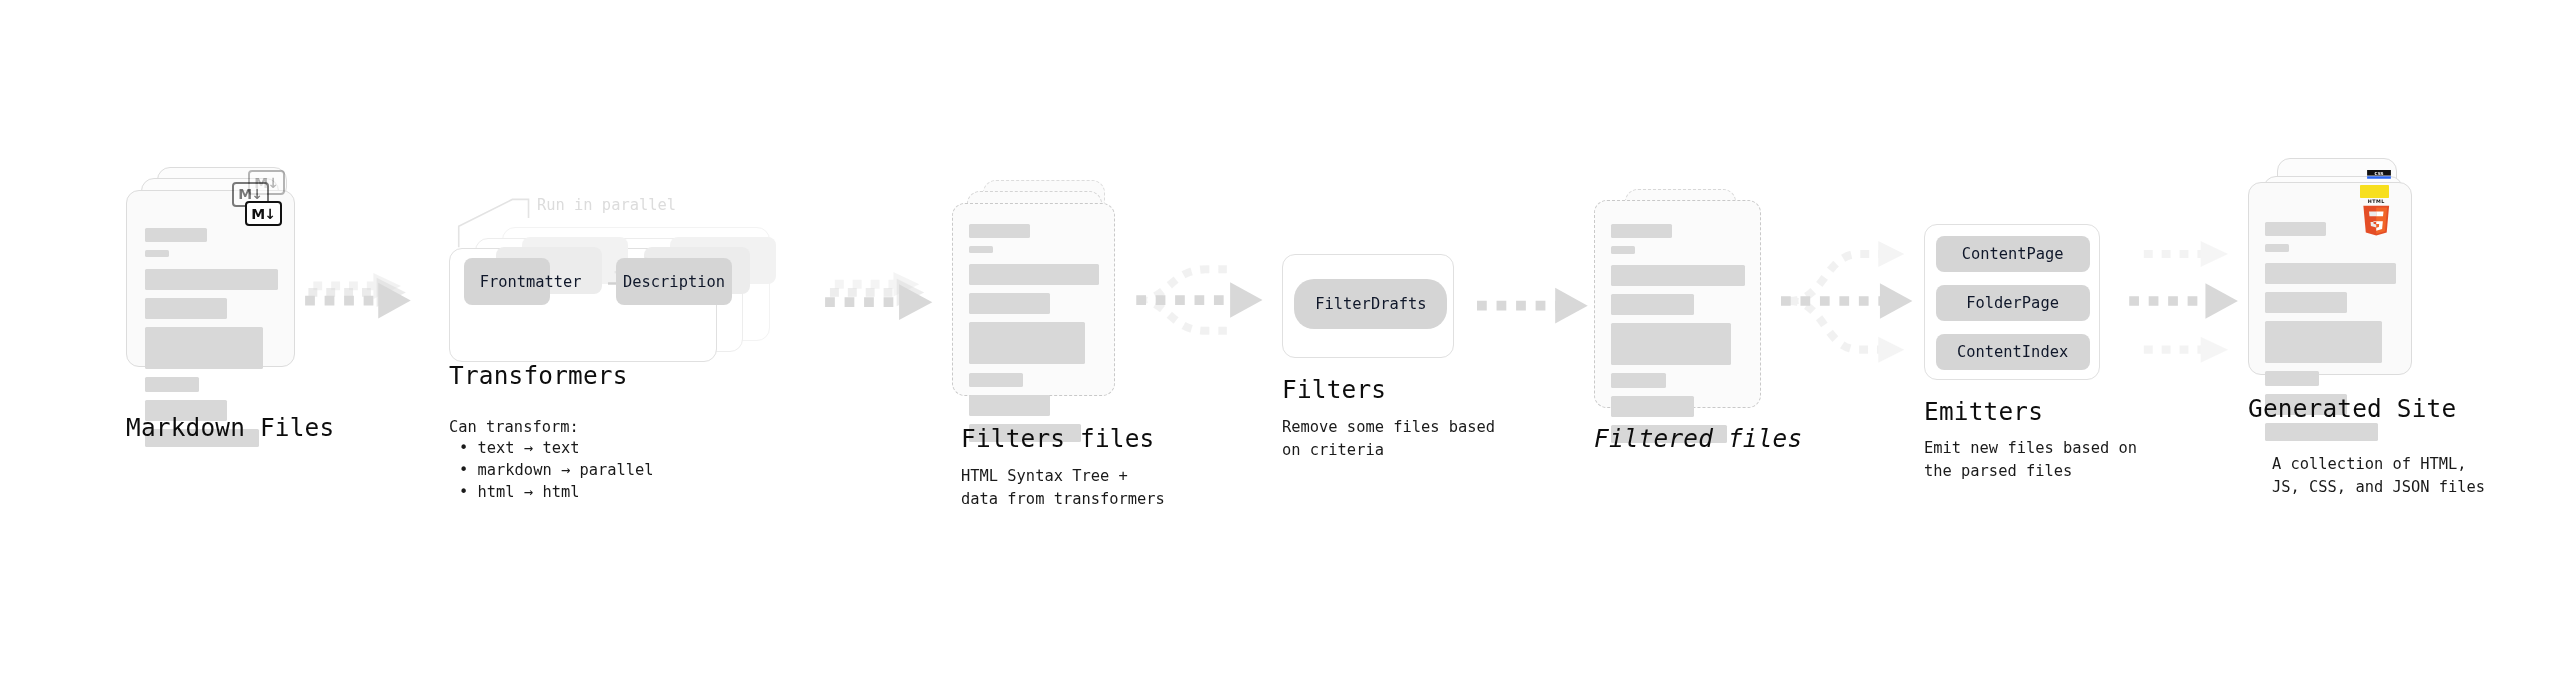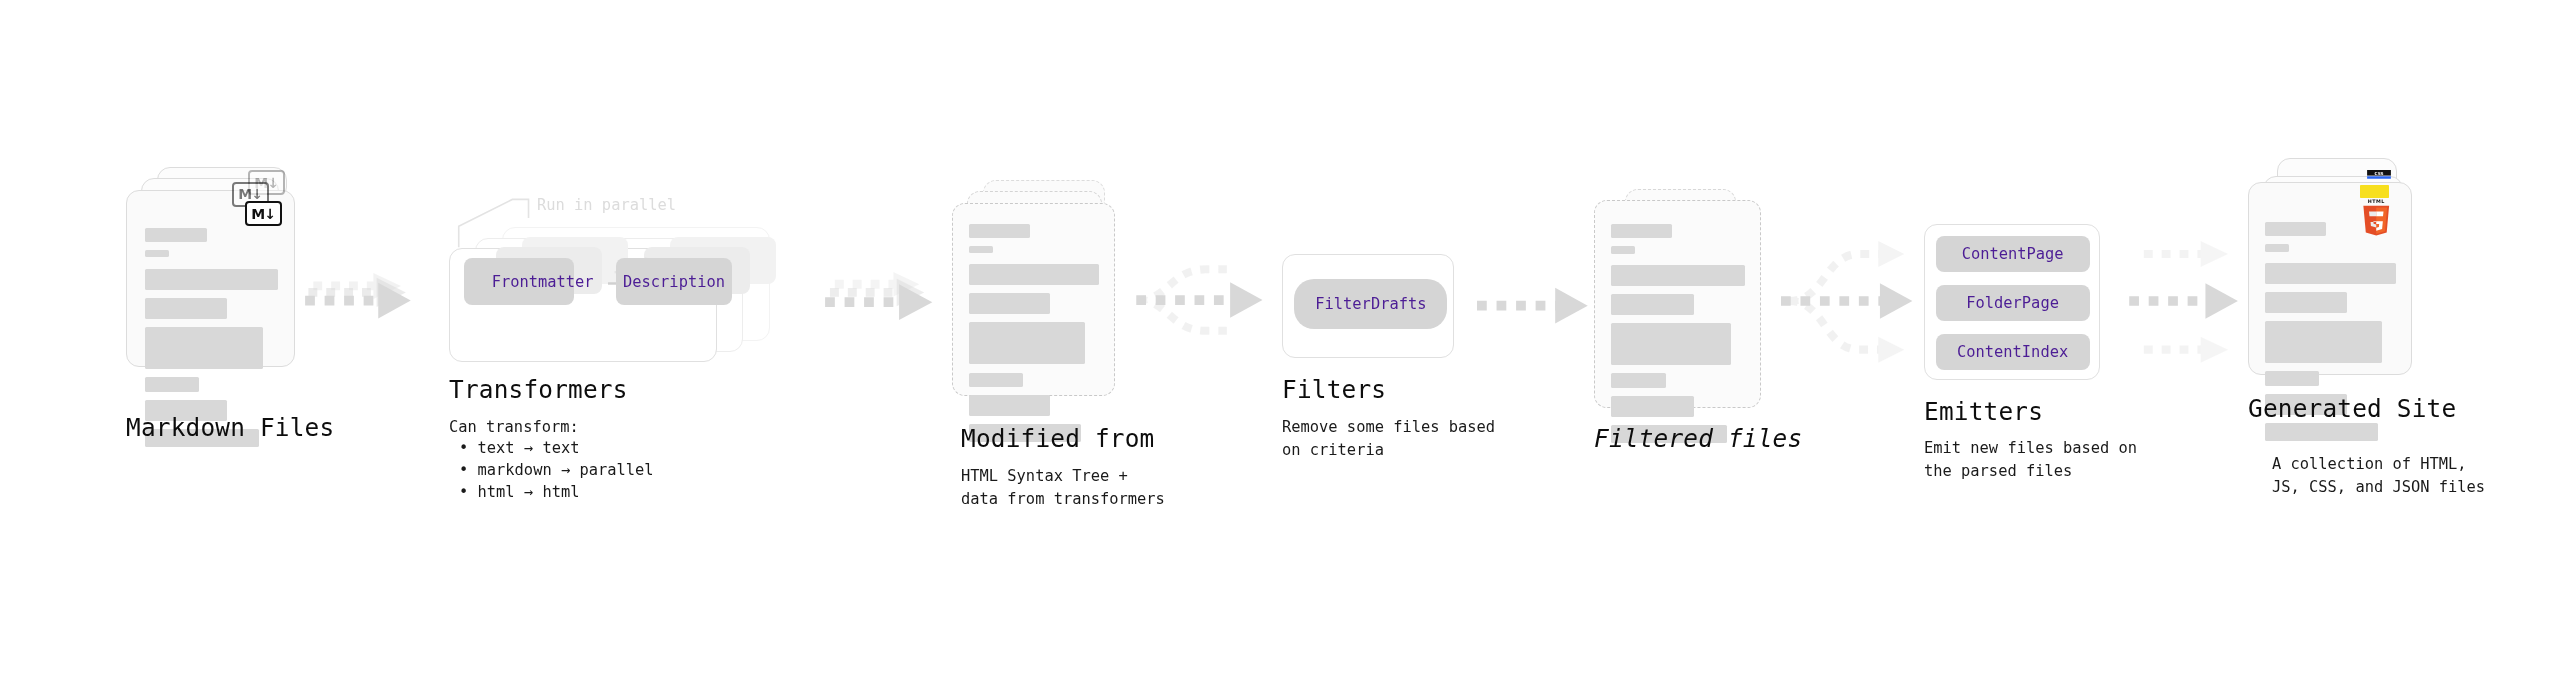--- a/index.html
+++ b/index.html
@@ -53,21 +53,21 @@
 
   
   .groupbox{
     position:absolute;border:1.3px solid #e0e0e0;border-radius:13px;
     background:#ffffff;box-sizing:border-box;
   }
   .chip{
     position:absolute;background:#d5d5d5;border-radius:8.1px;
     display:flex;align-items:center;justify-content:center;
     font-family:"DejaVu Sans Mono","Liberation Mono",monospace;
-    font-size:15.4px;color:#4c1d95;white-space:nowrap;box-sizing:border-box;
+    font-size:15.4px;color:#0f172a;white-space:nowrap;box-sizing:border-box;
   }
   .chip.ghost{background:#ececec;}
   .chip.ghost2{background:#f2f2f2;}
 
   .callout-text{
     position:absolute;font-family:"DejaVu Sans Mono","Liberation Mono",monospace;
     font-size:15.4px;color:#dcdcdc;white-space:nowrap;
   }
   svg{overflow:visible;display:block;}
   .arrowsvg{position:absolute;}
@@ -138,25 +138,25 @@
       <g opacity="0.6">
         <line x1="8" y1="21" x2="42" y2="21" stroke="#dcdcdc" stroke-width="3"></line>
         <polygon points="40,15 52,21 40,27" fill="#dcdcdc"></polygon>
       </g>
       <g>
         <line x1="0" y1="35" x2="36" y2="35" stroke="#d0d0d0" stroke-width="3"></line>
         <polygon points="34,29 47,35 34,41" fill="#d0d0d0"></polygon>
       </g>
     </svg>
 
-    <div class="chip" style="left:14.6px;top:66px;width:110px;height:47px;padding-left:48px;">Frontmatter</div>
+    <div class="chip" style="left:14.6px;top:66px;width:86px;height:47px;padding-left:48px;">Frontmatter</div>
     <div class="chip" style="left:167px;top:66px;width:116px;height:47px;">Description</div>
   </div>
 
-  <div class="lbl-title abs" style="left:449px;top:375px;">Transformers</div>
+  <div class="lbl-title abs" style="left:449px;top:361px;">Transformers</div>
   <div class="lbl-sub abs" style="left:449px;top:416px;">Can transform:</div>
   <div class="lbl-sub abs" style="left:459px;top:437px;">• text → text</div>
   <div class="lbl-sub abs" style="left:459px;top:459px;">• markdown → parallel</div>
   <div class="lbl-sub abs" style="left:459px;top:481px;">• html → html</div>
 
   <svg class="arrowsvg" style="left:825px;top:268px;" width="118" height="65" viewBox="0 0 145 80">
     <g opacity="0.3">
       <line x1="12" y1="20" x2="86" y2="20" stroke="#dcdcdc" stroke-width="11" stroke-dasharray="11 11"></line>
       <polygon points="84,5 116,20 84,35" fill="#dcdcdc"></polygon>
     </g>
@@ -179,21 +179,21 @@
         <div class="bar h2" style="width:18%;margin-bottom:11.4px;"></div>
         <div class="bar blk" style="width:100%;height:21px;"></div>
         <div class="bar blk" style="width:62%;height:21px;"></div>
         <div class="bar blk3" style="width:89%;"></div>
         <div class="bar blk" style="width:41%;height:14.6px;"></div>
         <div class="bar blk" style="width:62%;height:21px;"></div>
         <div class="bar blk" style="width:86%;height:18px;"></div>
       </div>
     </div>
   </div>
-  <div class="lbl-title abs" style="left:961px;top:424px;">Modified from</div>
+  <div class="lbl-title abs" style="left:961px;top:424px;">Filters files</div>
   <div class="lbl-sub abs" style="left:961px;top:465px;">HTML Syntax Tree +
 data from transformers</div>
 
   <svg class="arrowsvg" style="left:1136px;top:258px;" width="130" height="89" viewBox="0 0 160 110">
     <g opacity="0.45">
       <path d="M2 52 C40 52 42 14 86 14 L112 14" fill="none" stroke="#e2e2e2" stroke-width="10" stroke-dasharray="11 11"></path>
       <path d="M2 52 C40 52 42 90 86 90 L112 90" fill="none" stroke="#e2e2e2" stroke-width="10" stroke-dasharray="11 11"></path>
     </g>
     <line x1="0" y1="52" x2="118" y2="52" stroke="#d8d8d8" stroke-width="12" stroke-dasharray="12 12"></line>
     <polygon points="116,30 156,52 116,74" fill="#d8d8d8"></polygon>

